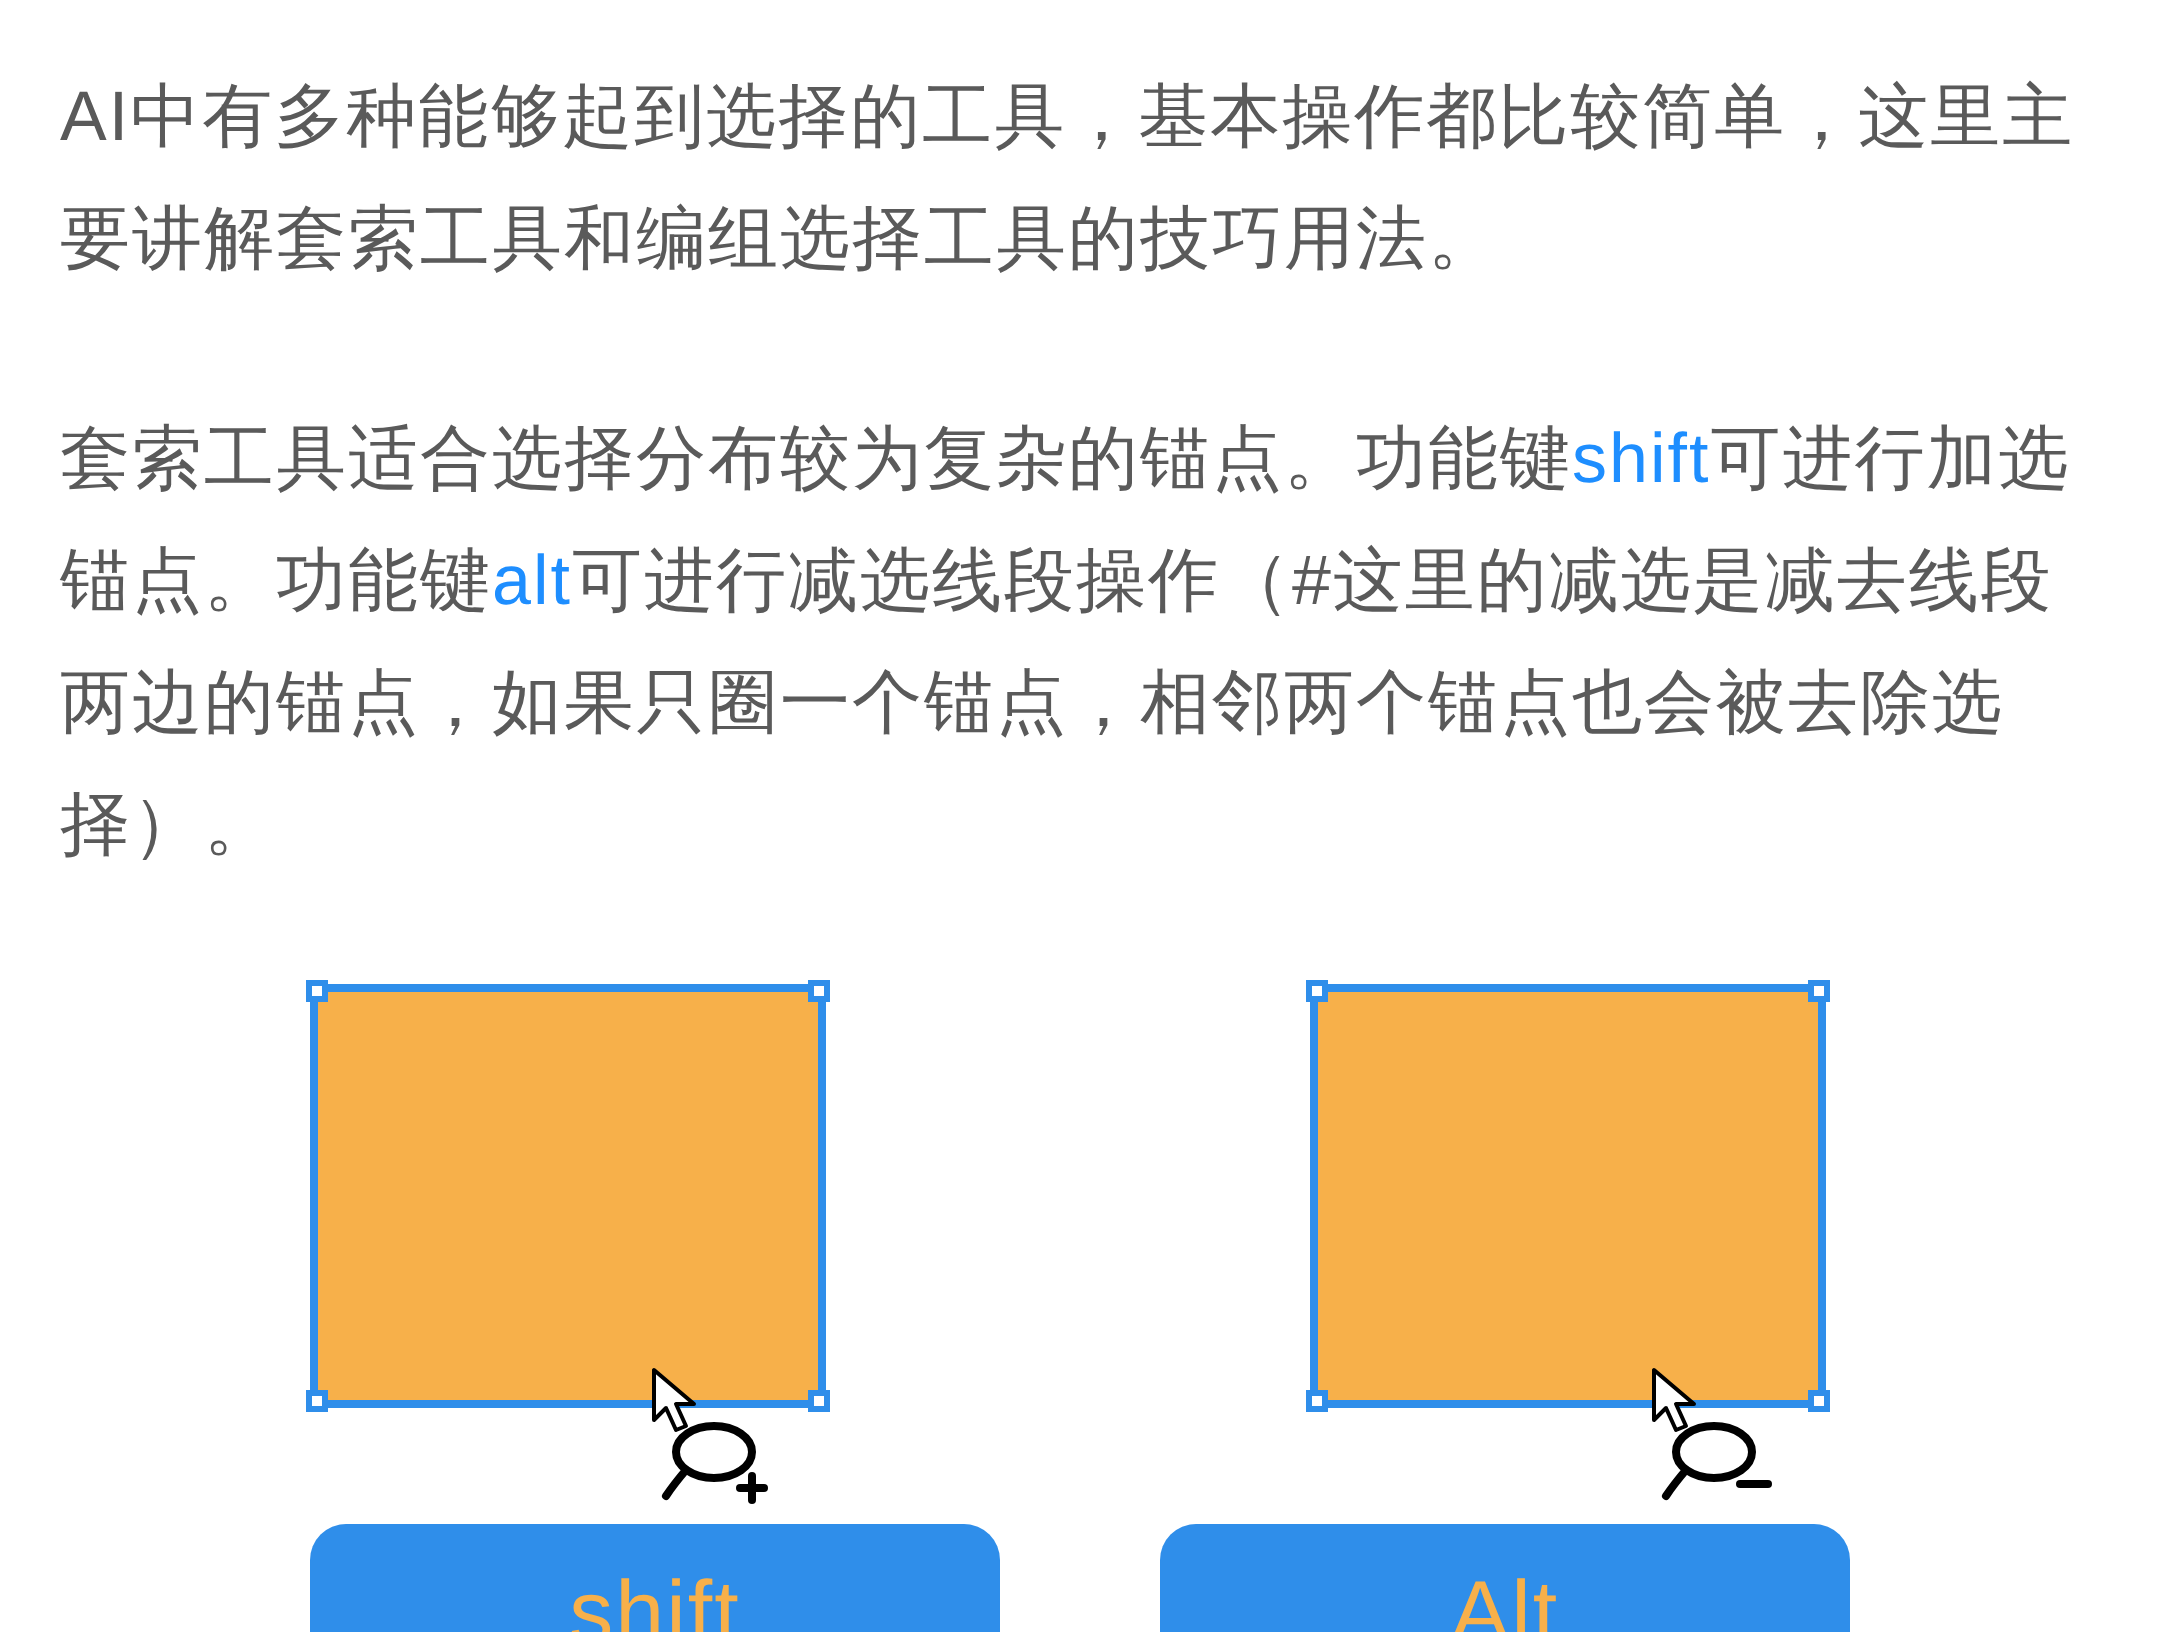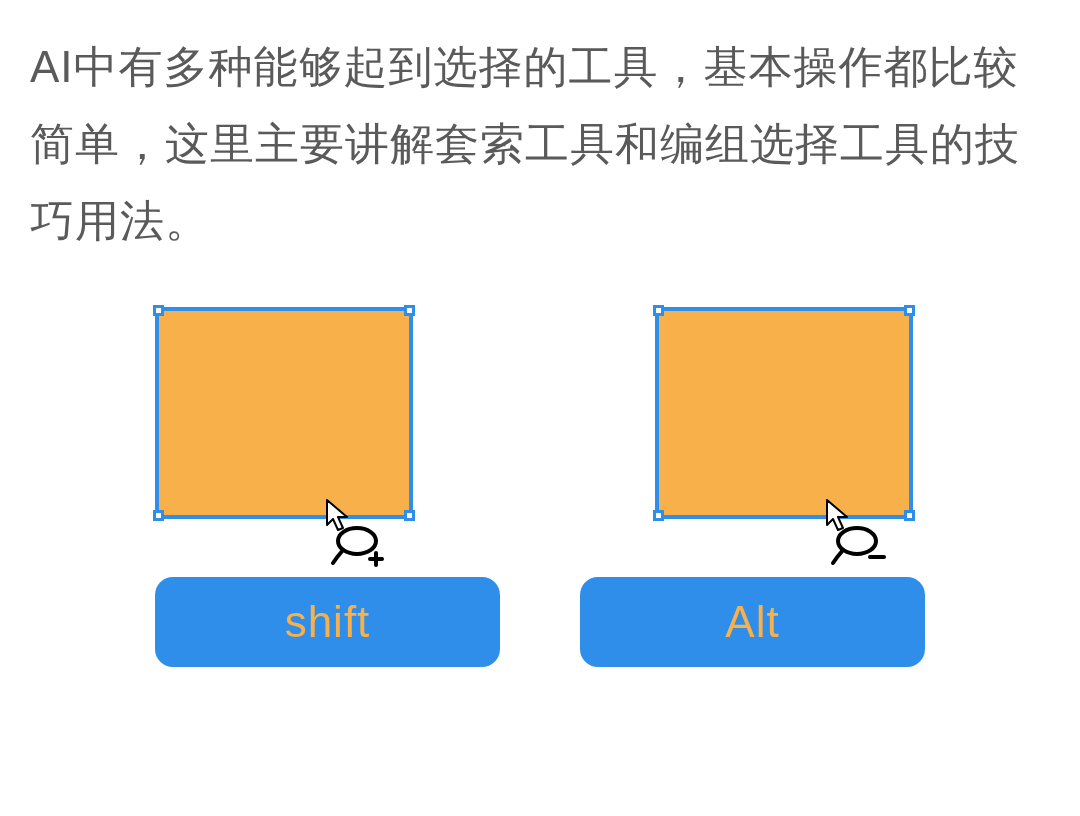--- a/index.html
+++ b/index.html
@@ -11,21 +11,21 @@
     font-family: "PingFang SC", "Hiragino Sans GB", "Microsoft YaHei", "Helvetica Neue", Arial, sans-serif;
     color: #4a4a4a;
     -webkit-font-smoothing: antialiased;
   }
   .page {
     padding: 28px 30px 0 30px;
     box-sizing: border-box;
     width: 1080px;
   }
   .para {
-    font-size: 44px;
+    font-size: 35px;
     line-height: 1.75;
     letter-spacing: 1px;
     color: #5a5a5a;
     margin: 0 0 48px 0;
     word-break: break-all;
   }
   .link {
     color: #1e8eff;
   }
   .illus-row {
@@ -83,20 +83,23 @@
 </style>
 </head>
 <body>
 
 <div class="page">
 
   <p class="para">
     <span>AI中有多种能够起到选择的工具，基本操作都比较简单，这里主要讲解套索工具和编组选择工具的技巧用法。</span>
   </p>
 
+  <p class="para">
+    <span>套索工具适合选择分布较为复杂的锚点。功能键</span><span class="link">shift</span><span>可进行加选锚点。功能键</span><span class="link">alt</span><span>可进行减选线段操作（#这里的减选是减去线段两边的锚点，如果只圈一个锚点，相邻两个锚点也会被去除选择）。</span>
+  </p>
 
   <div class="illus-row">
 
     <div class="illus">
       <div class="sel-box">
         <div class="handle h-tl"></div>
         <div class="handle h-tr"></div>
         <div class="handle h-bl"></div>
         <div class="handle h-br"></div>
       </div>

